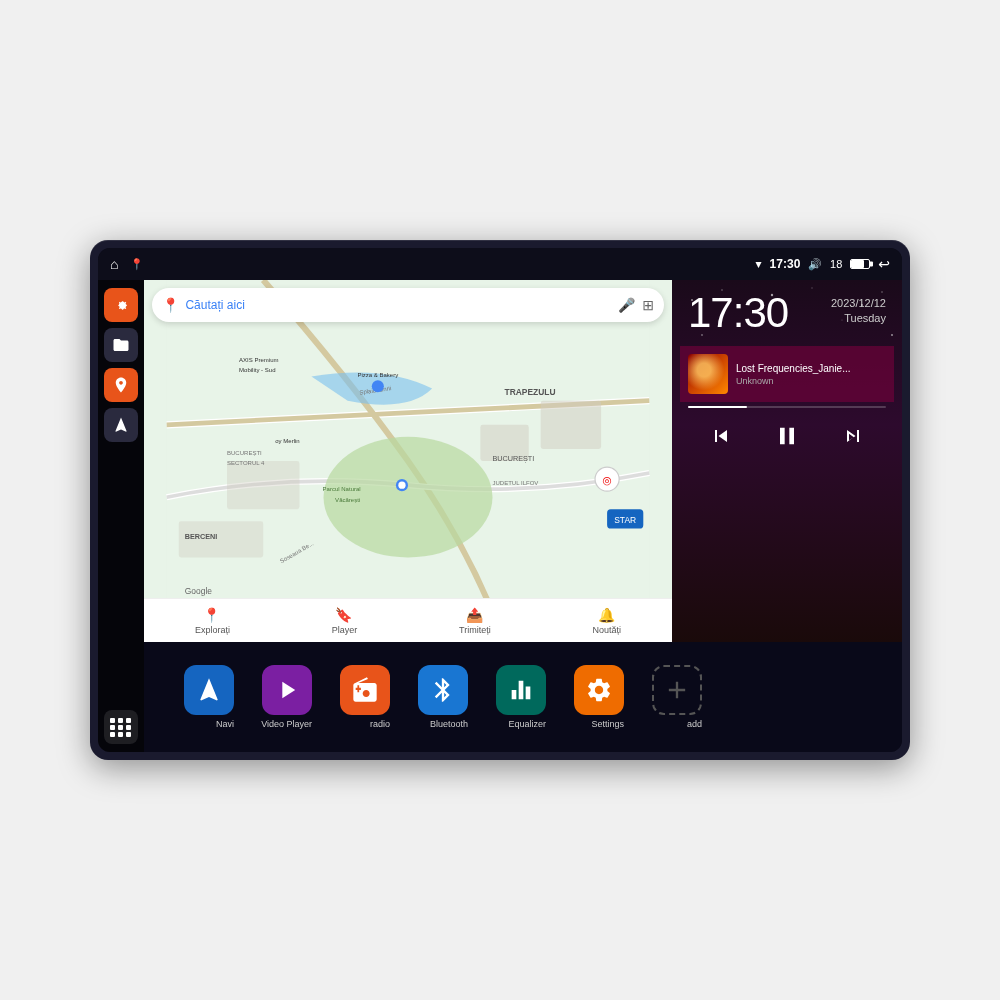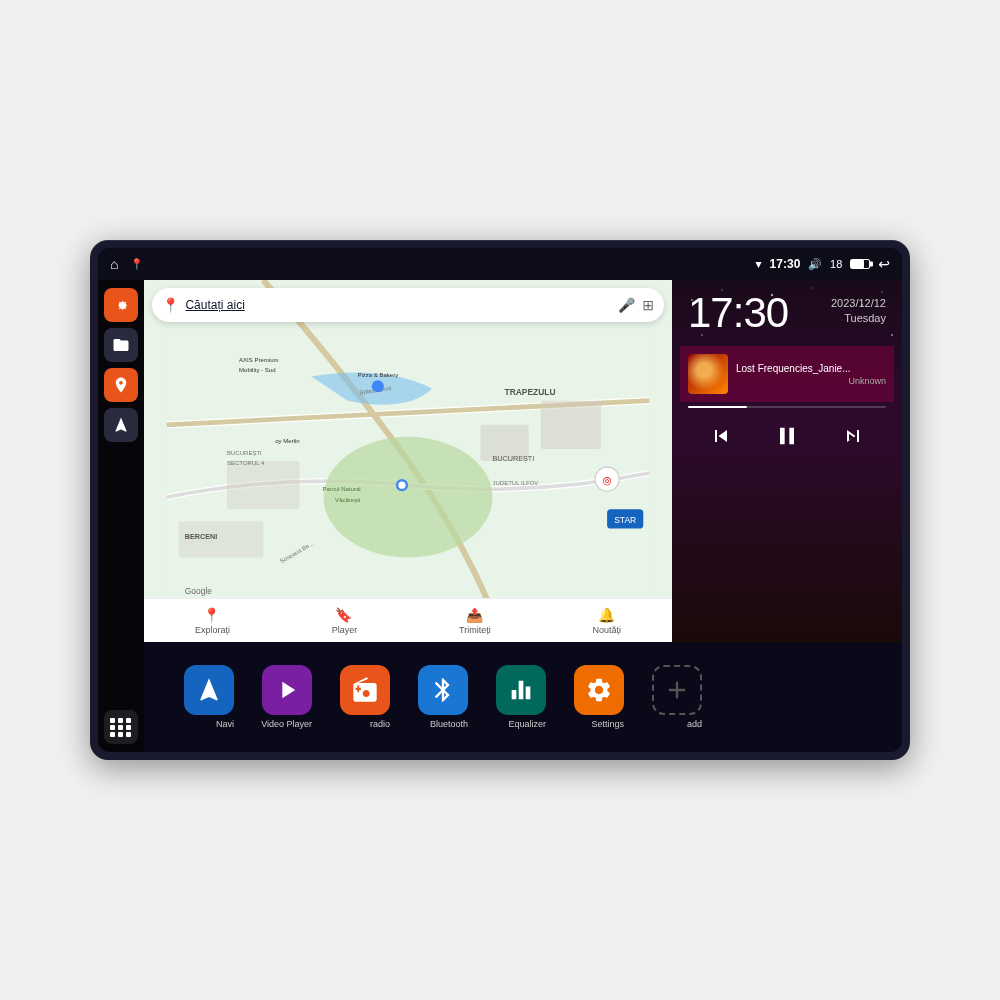--- a/index.html
+++ b/index.html
@@ -198,22 +198,21 @@
     }
 
     .map-pin-icon {
       color: #4285F4;
       font-size: 14px;
     }
 
     .map-search-text {
       flex: 1;
       font-size: 12px;
-      color: #0f172a;
-      text-decoration: underline;
+      color: #3b82f6;
     }
 
     .map-search-icons {
       display: flex;
       gap: 6px;
       align-items: center;
       color: #666;
       font-size: 14px;
     }
 
@@ -331,21 +330,20 @@
       color: #fff;
       white-space: nowrap;
       overflow: hidden;
       text-overflow: ellipsis;
     }
 
     .track-artist {
       font-size: 9px;
       color: #aaa;
       margin-top: 2px;
-      text-align: right;
     }
 
     .music-controls {
       display: flex;
       justify-content: space-around;
       align-items: center;
       padding: 10px 16px;
     }
 
     .ctrl-btn {

